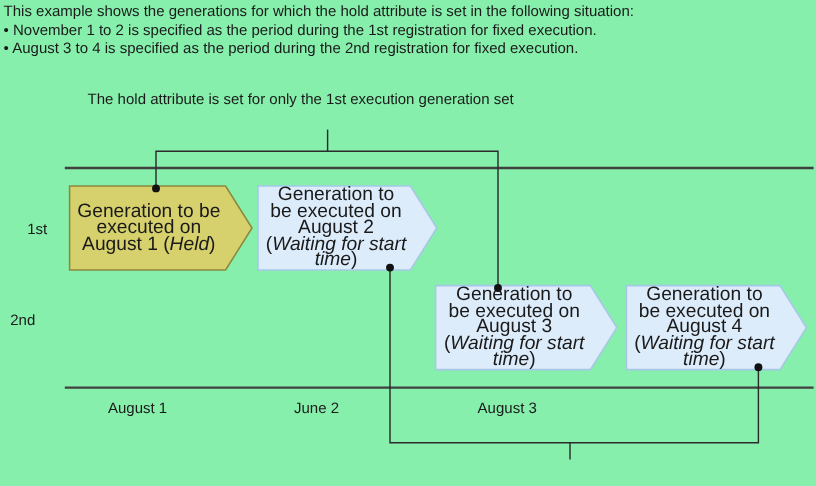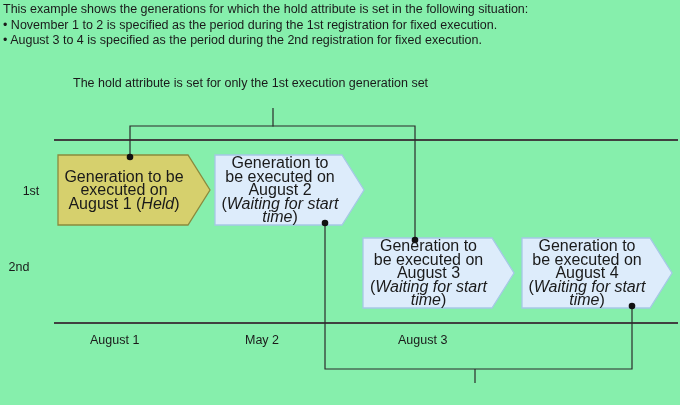--- a/index.html
+++ b/index.html
@@ -99,17 +99,17 @@
     <div class="inner">
       <span>Generation to be executed on August 4</span>
       <span class="status"><span>(</span><em>Waiting for start time</em><span>)</span></span>
     </div>
   </div>
 
   <div id="row1" class="rowlabel">1st</div>
   <div id="row2" class="rowlabel">2nd</div>
 
   <div id="ax1" class="axislabel">August 1</div>
-  <div id="ax2" class="axislabel">May 2</div>
+  <div id="ax2" class="axislabel">June 2</div>
   <div id="ax3" class="axislabel">August 3</div>
 
 
 </div>
 
 </body></html>

